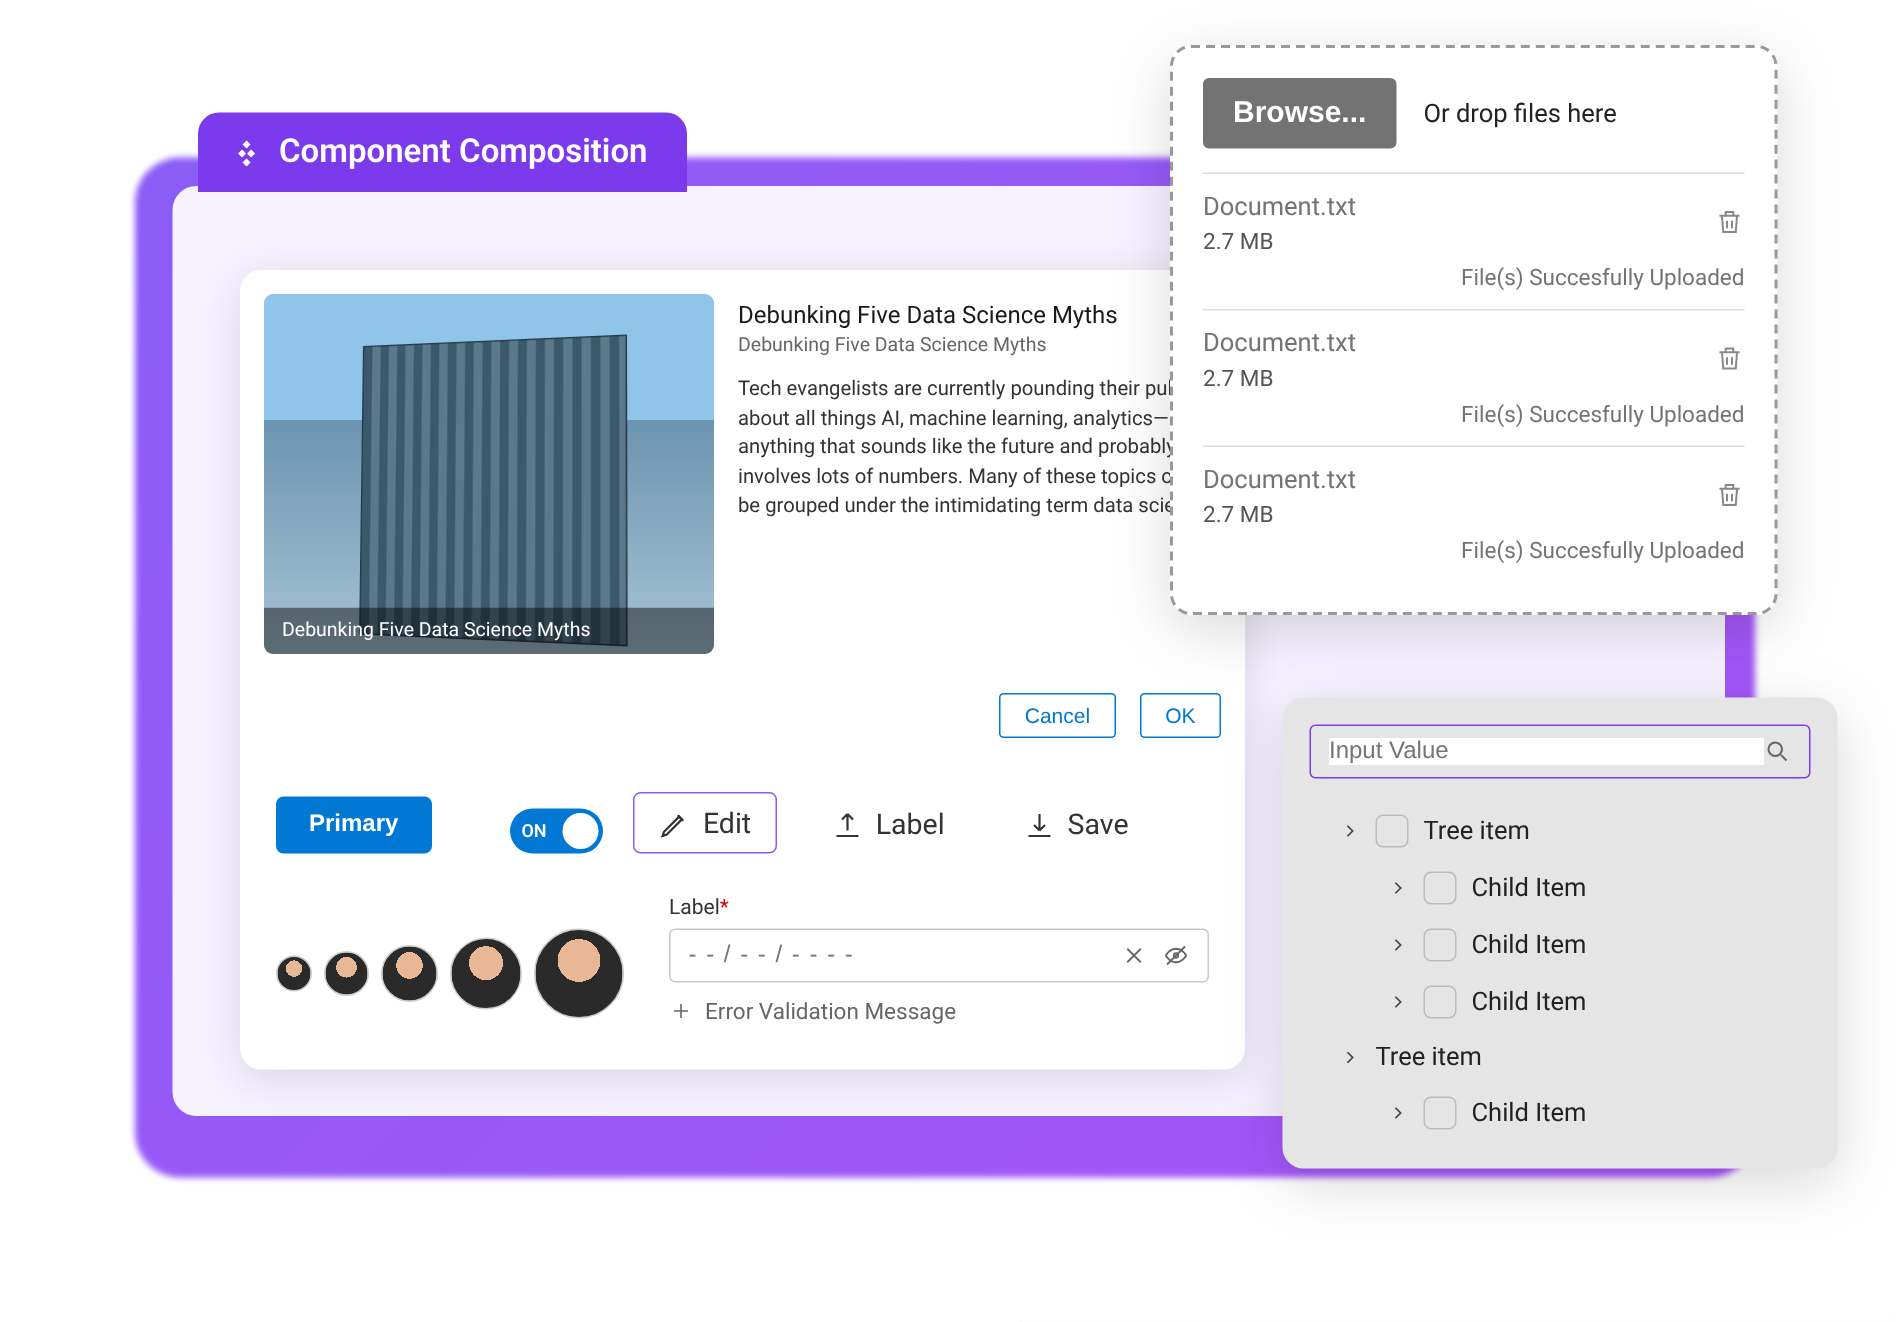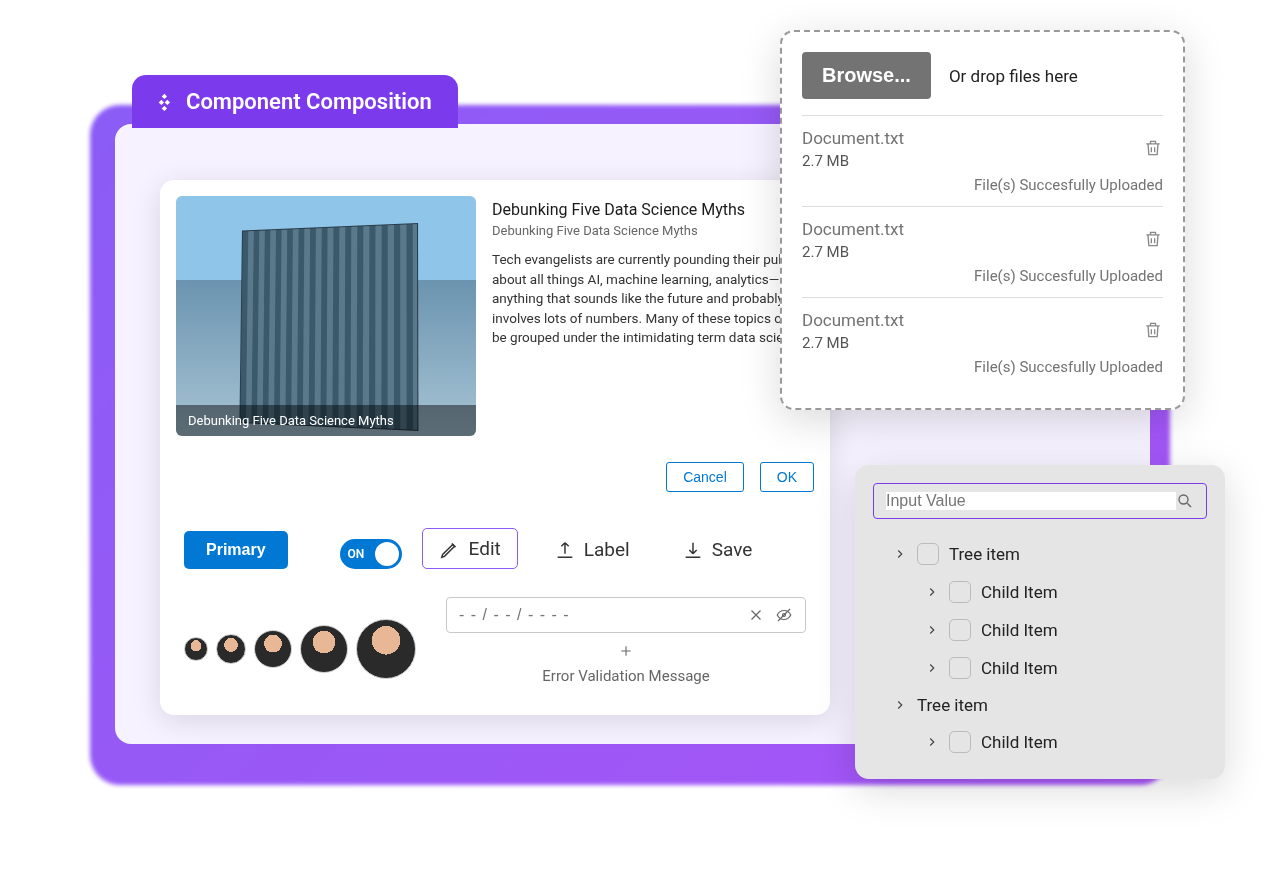--- a/index.html
+++ b/index.html
@@ -203,21 +203,20 @@
   letter-spacing: 1px;
 }
 .input-wrap svg { width: 18px; height: 18px; stroke: #666; cursor: pointer; }
 .validation {
   display: flex;
   align-items: center;
   gap: 8px;
   color: #666;
   font-size: 15px;
   margin-top: 10px;
-  flex-direction: column;
 }
 .validation svg { width: 16px; height: 16px; stroke: #666; }
 
 
 .upload-panel {
   position: absolute;
   left: 780px;
   top: 30px;
   width: 405px;
   background: #fff;
@@ -364,20 +363,23 @@
 
   <div class="form-row">
     <div class="avatars">
       <div class="avatar av-1"></div>
       <div class="avatar av-2"></div>
       <div class="avatar av-3"></div>
       <div class="avatar av-4"></div>
       <div class="avatar av-5"></div>
     </div>
     <div class="form-field">
+      <div class="field-label">
+        <span>Label</span><span class="req">*</span>
+      </div>
       <div class="input-wrap">
         <input placeholder="- - / - - / - - - -" style="">
         <svg viewBox="0 0 24 24" fill="none" stroke-width="1.6">
             <path d="M6 6l12 12M18 6L6 18"></path>
           </svg>
         <svg viewBox="0 0 24 24" fill="none" stroke-width="1.6">
             <path d="M3 12s3-6 9-6 9 6 9 6-3 6-9 6-9-6-9-6z"></path>
             <circle cx="12" cy="12" r="2"></circle>
             <path d="M4 20L20 4"></path>
           </svg>

